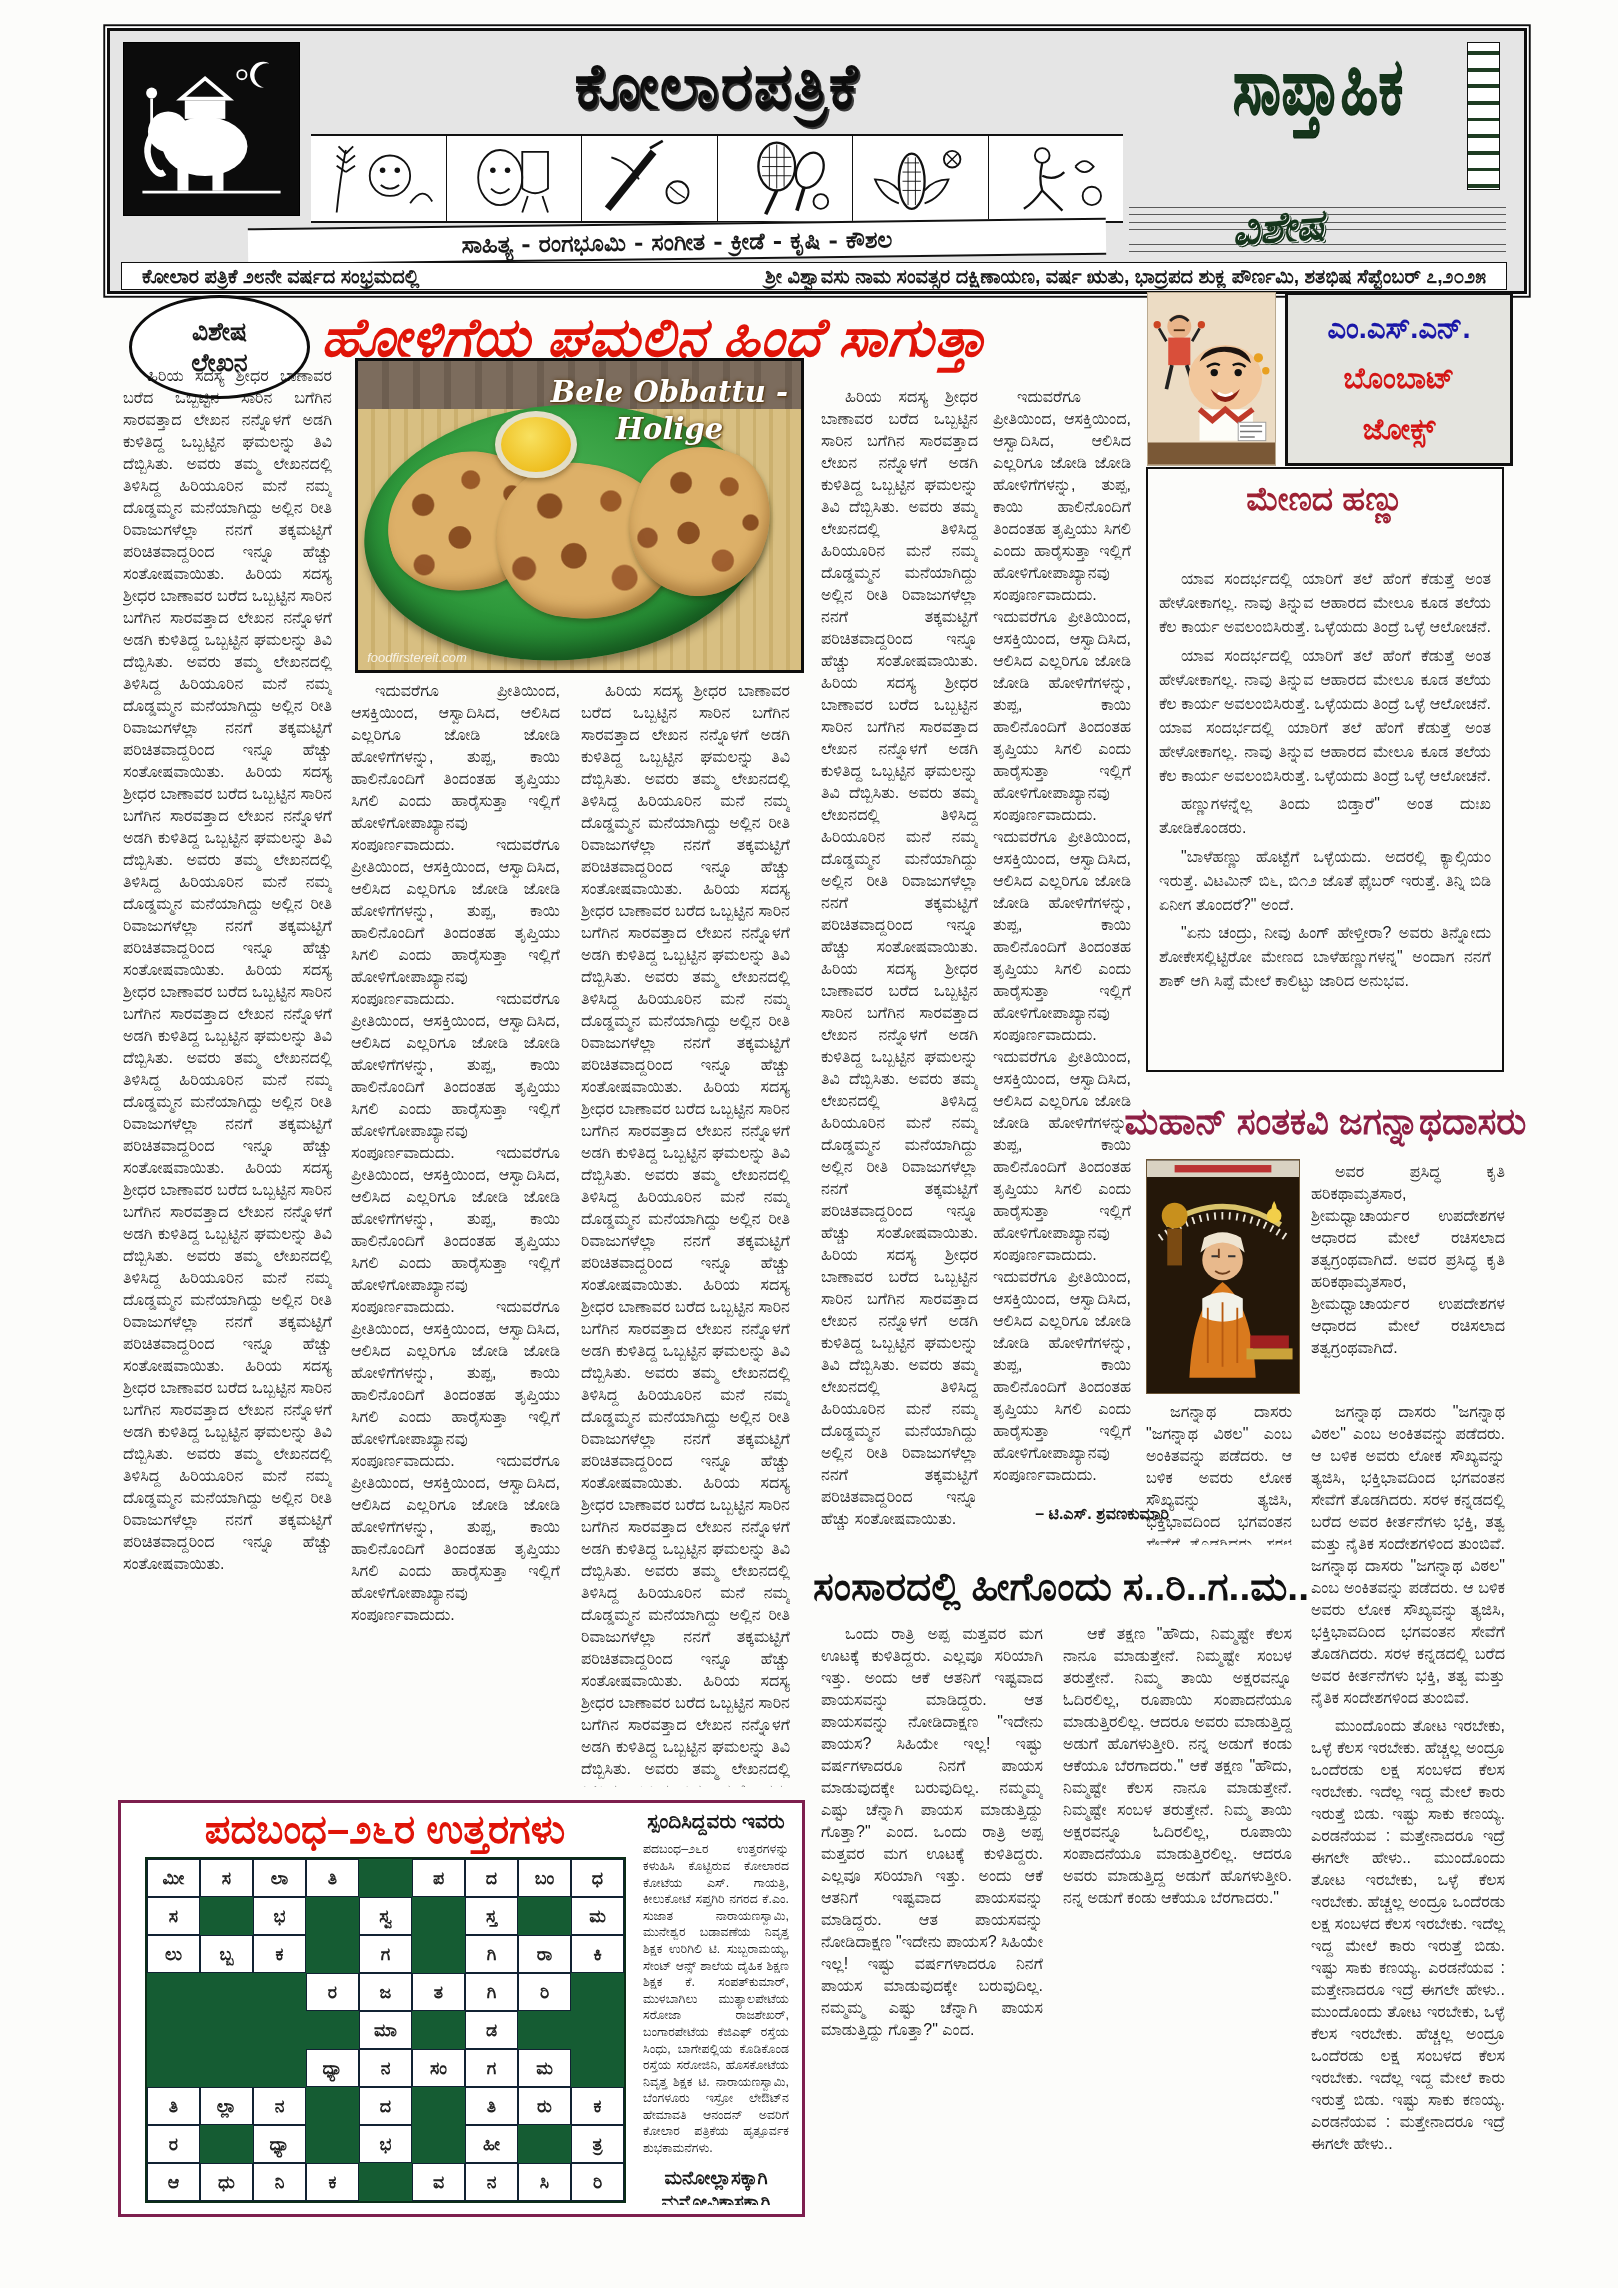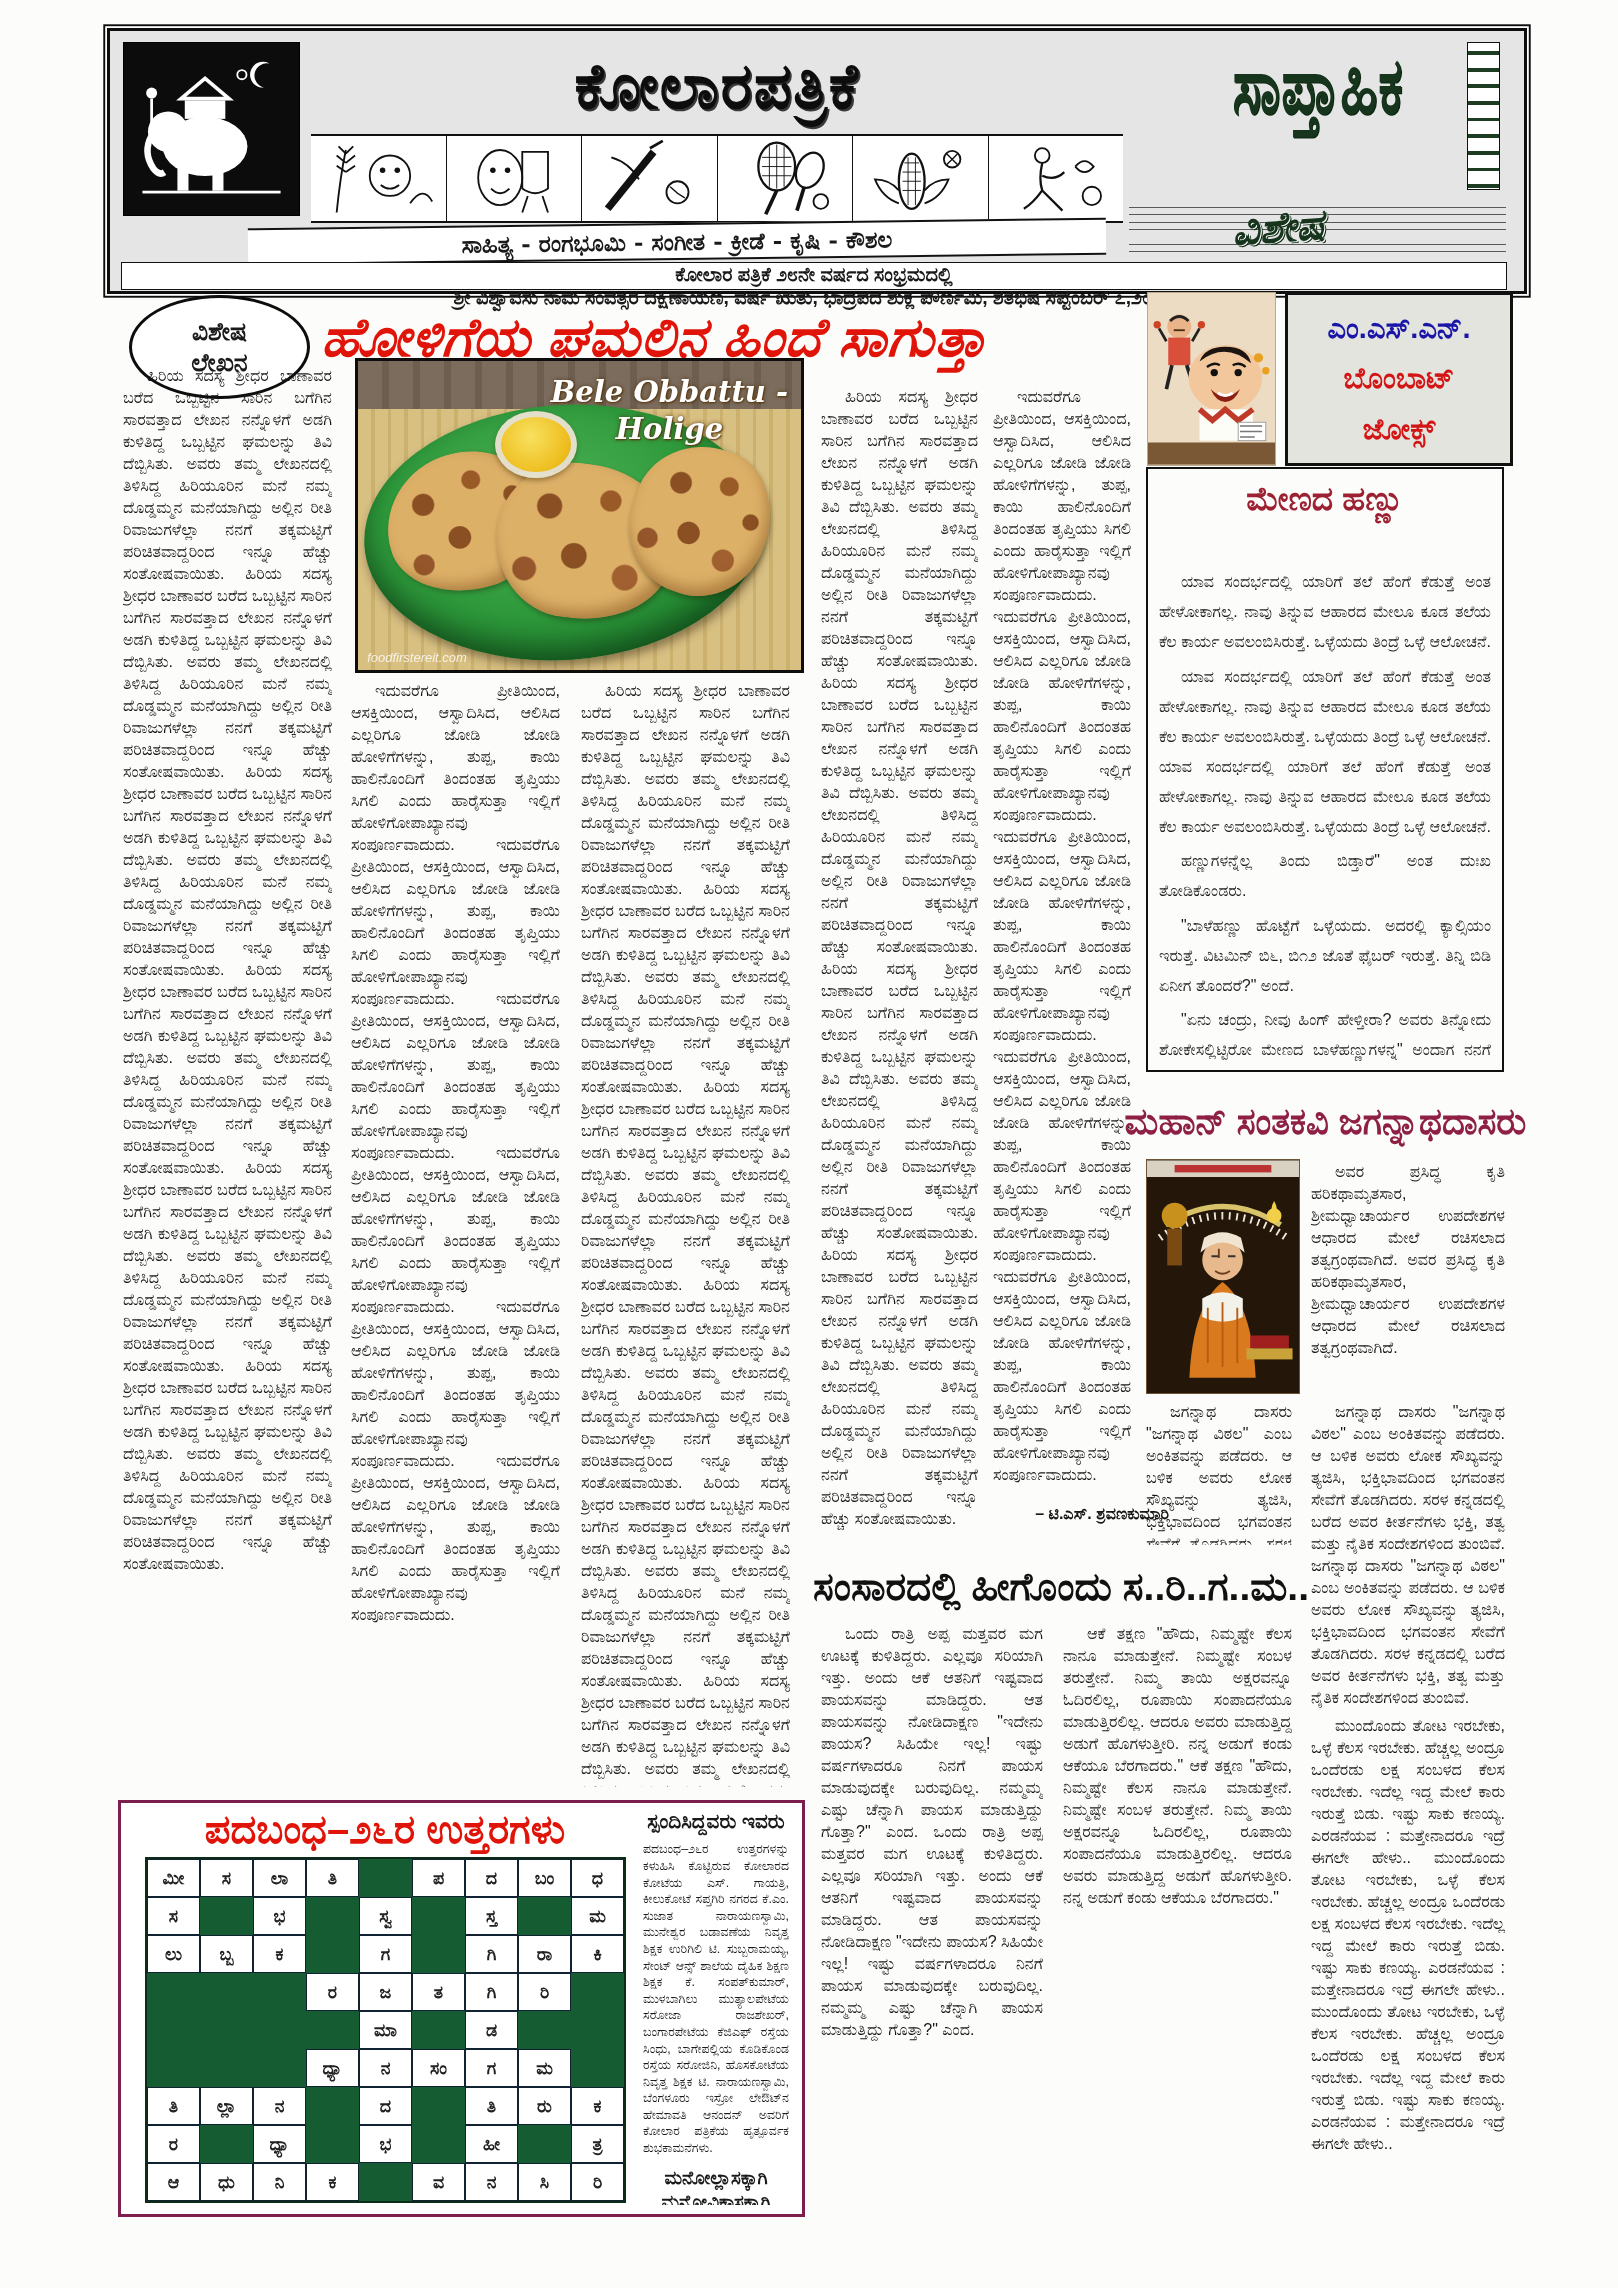--- a/index.html
+++ b/index.html
@@ -10,21 +10,21 @@
   #elephant-box{left:13px;top:11px;width:175px;height:172px;background:#0c0c0c;border:1.8px solid #000;}
   #paper-title{left:201px;top:13px;width:812px;height:85px;display:flex;align-items:center;justify-content:center;font-size:59px;font-weight:800;letter-spacing:1.8px;color:#0d0d0d;text-shadow:1.8px 1.8px 0 #3a3a3a;transform:scaleY(1.08);}
   #artband{left:201px;top:103px;width:812px;height:85px;border-top:2.8px solid #111;border-bottom:2.8px solid #111;display:flex;}
   .art-panel{flex:1;border-right:1.8px solid #111;display:flex;align-items:center;justify-content:center;overflow:hidden;background:#fff;}
   .art-panel:last-child{border-right:none;}
   #weekly-title{left:1019px;top:9.2px;width:378px;height:138px;display:flex;align-items:flex-start;justify-content:center;font-size:54px;font-weight:800;color:#16351c;transform:scaleY(1.45);transform-origin:top center;letter-spacing:0.9px;text-shadow:0.9px 0.9px 0 #0a2510;}
   #pinstripes{left:1019px;top:162px;width:377px;height:61px;background:repeating-linear-gradient(180deg,transparent 0 6.5px,#2a2a2a 6.5px 7.4px);opacity:.75;}
   #weekly-sub{left:1122px;top:168px;width:231px;height:52px;font-size:42px;font-weight:700;font-style:italic;color:#16351c;text-shadow:0.9px 0.9px 0 #fff,1.8px 1.8px 0 #0a2510;transform:rotate(-4deg);}
   #decor-strip{left:1357px;top:11px;width:31px;height:146px;border:1.8px solid #111;background:repeating-linear-gradient(180deg,#fff 0 8.3px,#1e3c22 8.3px 12px,#fff 12px 16.6px);}
   #topics-strip{left:138px;top:192px;width:858px;height:33px;border-top:2.3px solid #111;border-bottom:2.3px solid #111;display:flex;align-items:center;justify-content:center;font-size:23px;font-weight:700;font-family:"DejaVu Serif",serif;transform:rotate(-0.7deg);background:#fff;}
-  #mast-bottomline{left:11px;top:231px;width:1344px;height:26px;border:1.8px solid #111;display:flex;align-items:center;justify-content:space-between;padding:0 20px;font-size:19.4px;font-weight:700;background:#fff;flex-direction:column;}
+  #mast-bottomline{left:11px;top:231px;width:1344px;height:26px;border:1.8px solid #111;display:flex;align-items:center;justify-content:space-between;padding:0 20px;font-size:19.4px;font-weight:700;background:#fff;}
   
   #badge{left:129px;top:295px;width:175px;height:98px;border:3.2px solid #0d0d0d;border-radius:50%;display:flex;flex-direction:column;align-items:center;justify-content:center;font-size:25px;font-weight:700;line-height:31px;background:#fff;}
   #headline{left:321px;top:290px;width:823px;height:96px;display:flex;align-items:center;font-size:54px;font-weight:800;color:#e01408;letter-spacing:0.9px;white-space:nowrap;font-style:italic;}
   
   #cartoon{left:1147px;top:292px;width:127px;height:172px;background:#ecdcc4;border:0.9px solid #b9a98f;}
   #jokes-label{left:1285px;top:292px;width:222px;height:168px;background:#e4e4df;border:3.2px solid #111;display:flex;flex-direction:column;align-items:center;justify-content:space-evenly;}
   #jokes-label .l1{color:#1a17a8;font-size:29px;font-weight:800;}
   #jokes-label .l2,#jokes-label .l3{color:#d41515;font-size:29px;font-weight:800;}
   
   #photo{left:355px;top:358px;width:443px;height:309px;border:3.7px solid #0d0d0d;background:repeating-linear-gradient(90deg,#d8bf82 0 13px,#cbb06e 13px 16.6px);overflow:hidden;}
@@ -32,21 +32,21 @@
   #plate{position:absolute;left:5.5px;top:44px;width:399px;height:255px;border-radius:50%;background:radial-gradient(ellipse at 45% 38%,#4fb457 0%,#2f9a3c 48%,#1f7f2d 72%,#156322 100%);transform:rotate(-4deg);box-shadow:inset 0 -13px 24px rgba(0,0,0,.35),1.8px 5.5px 9.2px rgba(40,30,10,.45);}
   .holige{position:absolute;background:radial-gradient(circle at 28% 30%,#8a4f22 0 7%,transparent 8%),radial-gradient(circle at 62% 22%,#9a5a28 0 6%,transparent 7%),radial-gradient(circle at 45% 60%,#8a4f22 0 9%,transparent 10%),radial-gradient(circle at 75% 70%,#a06030 0 7%,transparent 8%),radial-gradient(circle at 18% 72%,#94562a 0 6%,transparent 7%),radial-gradient(circle at 85% 40%,#8a4f22 0 5%,transparent 6%),#ddb068;box-shadow:inset -5.5px -7.4px 13px rgba(120,70,20,.45),1.8px 2.8px 5.5px rgba(30,40,10,.4);}
   #ghee{position:absolute;left:137px;top:50px;width:70px;height:55px;border-radius:50%;background:radial-gradient(circle at 42% 35%,#f8e160 0%,#eebd1d 70%,#d9a60f 100%);border:6.5px solid rgba(225,228,232,.85);box-shadow:0 2.8px 5.5px rgba(60,40,0,.4);}
   #photo-caption{position:absolute;right:13px;top:13px;text-align:center;font-family:"DejaVu Serif",serif;font-style:italic;font-weight:700;color:#fff;font-size:29px;line-height:37px;text-shadow:0 0 4.6px rgba(80,50,10,.9),0.9px 0.9px 1.8px #5a3a10;}
   #photo-watermark{position:absolute;left:9.2px;bottom:5.5px;font-size:13px;font-style:italic;color:rgba(255,255,255,.8);}
   
   .col{font-size:16px;line-height:22px;text-align:justify;color:#161616;overflow:hidden;}
   .col p{margin:0 0 5.5px 0;text-indent:24px;}
   #joke-box{left:1146px;top:467px;width:358px;height:605px;border:2.8px solid #101010;padding:9.2px 11px;box-sizing:border-box;overflow:hidden;}
   #joke-title{text-align:center;color:#9d2133;font-size:33px;font-weight:800;margin:1.8px 0 9.2px 0;}
-  #joke-box .jt{font-size:16px;line-height:30px;text-align:justify;margin-top:48px;}
+  #joke-box .jt{font-size:16px;line-height:24px;text-align:justify;margin-top:48px;}
   #joke-box .jt p{margin:0 0 4.6px 0;text-indent:22px;}
   #saint-heading{left:1143px;top:1096px;width:365px;height:52px;display:flex;align-items:center;justify-content:center;font-size:37px;font-weight:800;color:#8e2045;white-space:nowrap;transform:scaleX(.96);}
   #saint-img{left:1146px;top:1159px;width:152px;height:233px;border:0.9px solid #6b5536;background:#241709;}
   #sarigama-heading{left:821px;top:1560px;width:480px;height:55px;display:flex;align-items:center;justify-content:center;font-size:39px;font-weight:800;color:#111;white-space:nowrap;}
   .byline{text-align:center;font-weight:700;text-indent:0 !important;margin-left:40px;}
   
   #cw-box{left:118px;top:1800px;width:687px;height:417px;border:3.7px solid #7d1f4e;background:#fff;box-sizing:border-box;}
   #cw-heading{position:absolute;left:24px;top:3.7px;width:480px;text-align:center;font-size:40px;font-weight:800;color:#e01408;}
   #cw-grid{position:absolute;left:24px;top:54px;display:grid;grid-template-columns:repeat(9,53px);grid-auto-rows:38px;border:2.3px solid #0b2d17;background:#155c33;}
   .cw-cell{display:flex;align-items:center;justify-content:center;font-size:17.5px;font-weight:600;background:#fff;border:1.4px solid #123;box-sizing:border-box;color:#222;}

